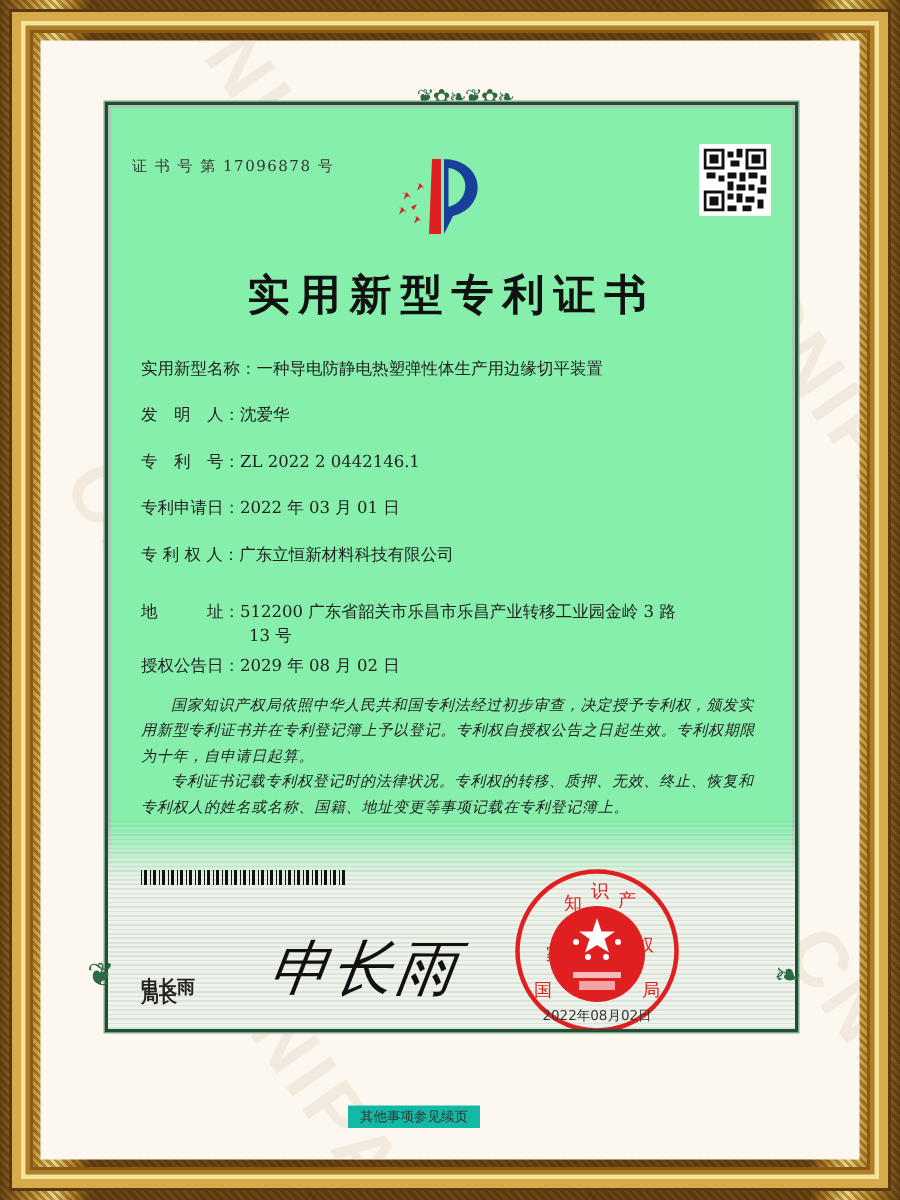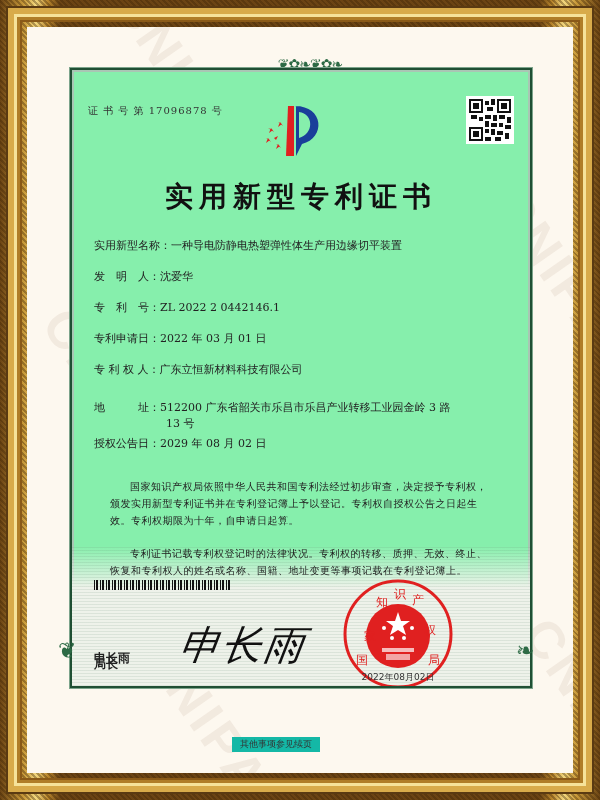--- a/index.html
+++ b/index.html
@@ -19,21 +19,21 @@
     background: repeating-linear-gradient(0deg, rgba(90,130,105,.13) 0 1px, transparent 1px 3px), linear-gradient(180deg, rgba(255,255,255,0), #eef2ea 30%); }
   .ornament { position:absolute; color:#2d6a45; font-size:22px; line-height:1; }
   .top-ornament { position:absolute; left:220px; top:56px; width:180px; height:16px; text-align:center; color:#2d6a45; font-size:14px; letter-spacing:-1px; background:#fdf8ef; }
   .certno { position:absolute; left:16px; top:34px; font-size:10px; color:#333; letter-spacing:1px; }
   .logo { position:absolute; left:182px; top:28px; width:80px; height:60px; }
   .qr { position:absolute; right:16px; top:26px; width:42px; height:42px; background:#fff; padding:3px; }
   .title { position:absolute; left:0; right:0; top:108px; text-align:center; font-size:28px; letter-spacing:6px; color:#111; font-family:"DejaVu Sans", sans-serif;font-weight:bold; }
   .field { position:absolute; left:22px; font-size:11px; color:#222; white-space:nowrap; }
   .field .lbl { display:inline-block;text-align:right; }
   .para { position:absolute; left:22px; width:412px; font-size:10px; line-height:17px; color:#222; letter-spacing:.5px; }
-  .para p { margin:16px; text-indent:2em; }
+  .para p { margin:0; text-indent:2em;font-style:italic; }
   .barcode { position:absolute; left:22px; top:510px; width:138px; height:10px;
     background: repeating-linear-gradient(90deg,#111 0 1px,transparent 1px 2px,#111 2px 3px,#111 3px 4px,transparent 4px 6px); }
   .director { position:absolute; left:22px; font-size:12px; color:#222; font-family:"DejaVu Sans", sans-serif; font-weight:bold; }
   .signature { position:absolute; left:108px; top:548px; font-size:40px; color:#111; font-family:"DejaVu Serif", serif; font-style:italic; letter-spacing:2px; transform:skewX(-8deg); }
   .seal { position:absolute; left:270px; top:508px; width:112px; height:112px; }
   .other { position:absolute; left:232px; top:737px; font-size:9px; color:#333; background:#14b8a6; padding:1px 8px; }
 </style>
 </head>
 <body>
 

